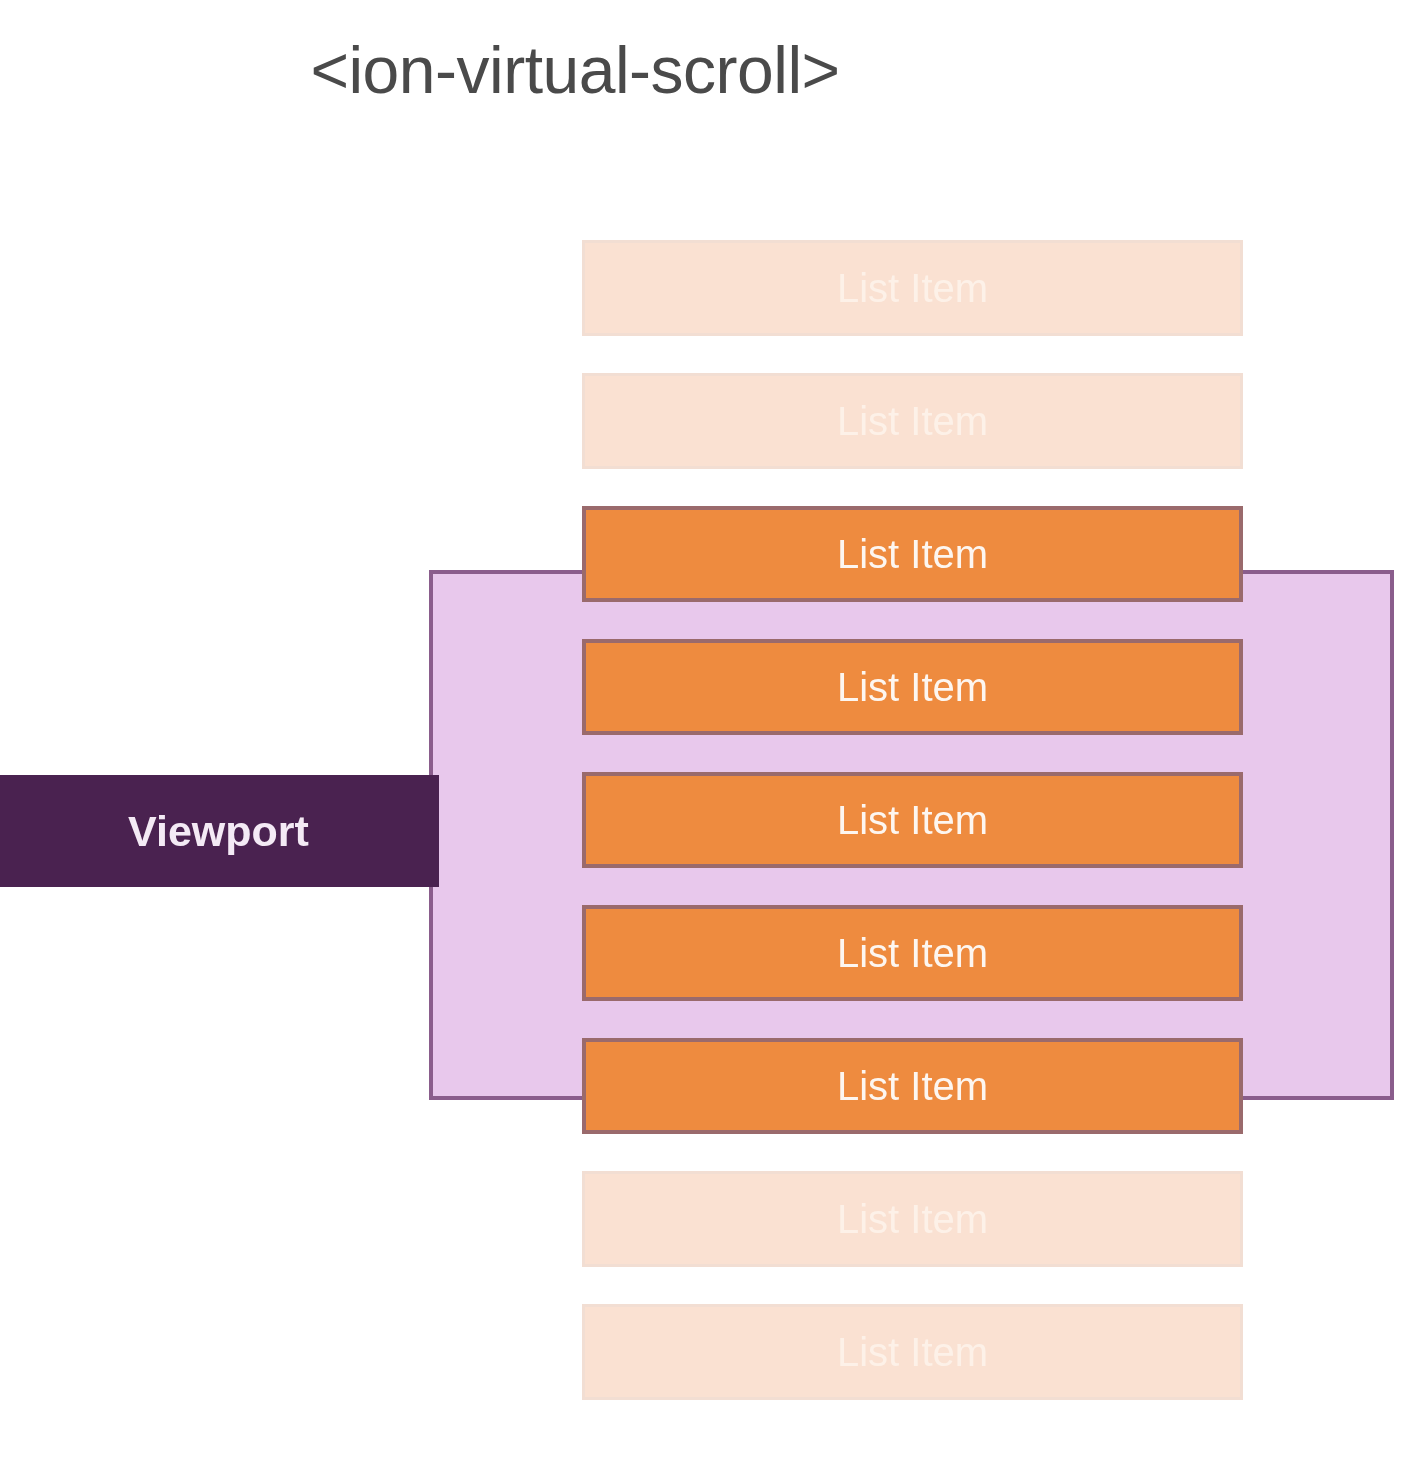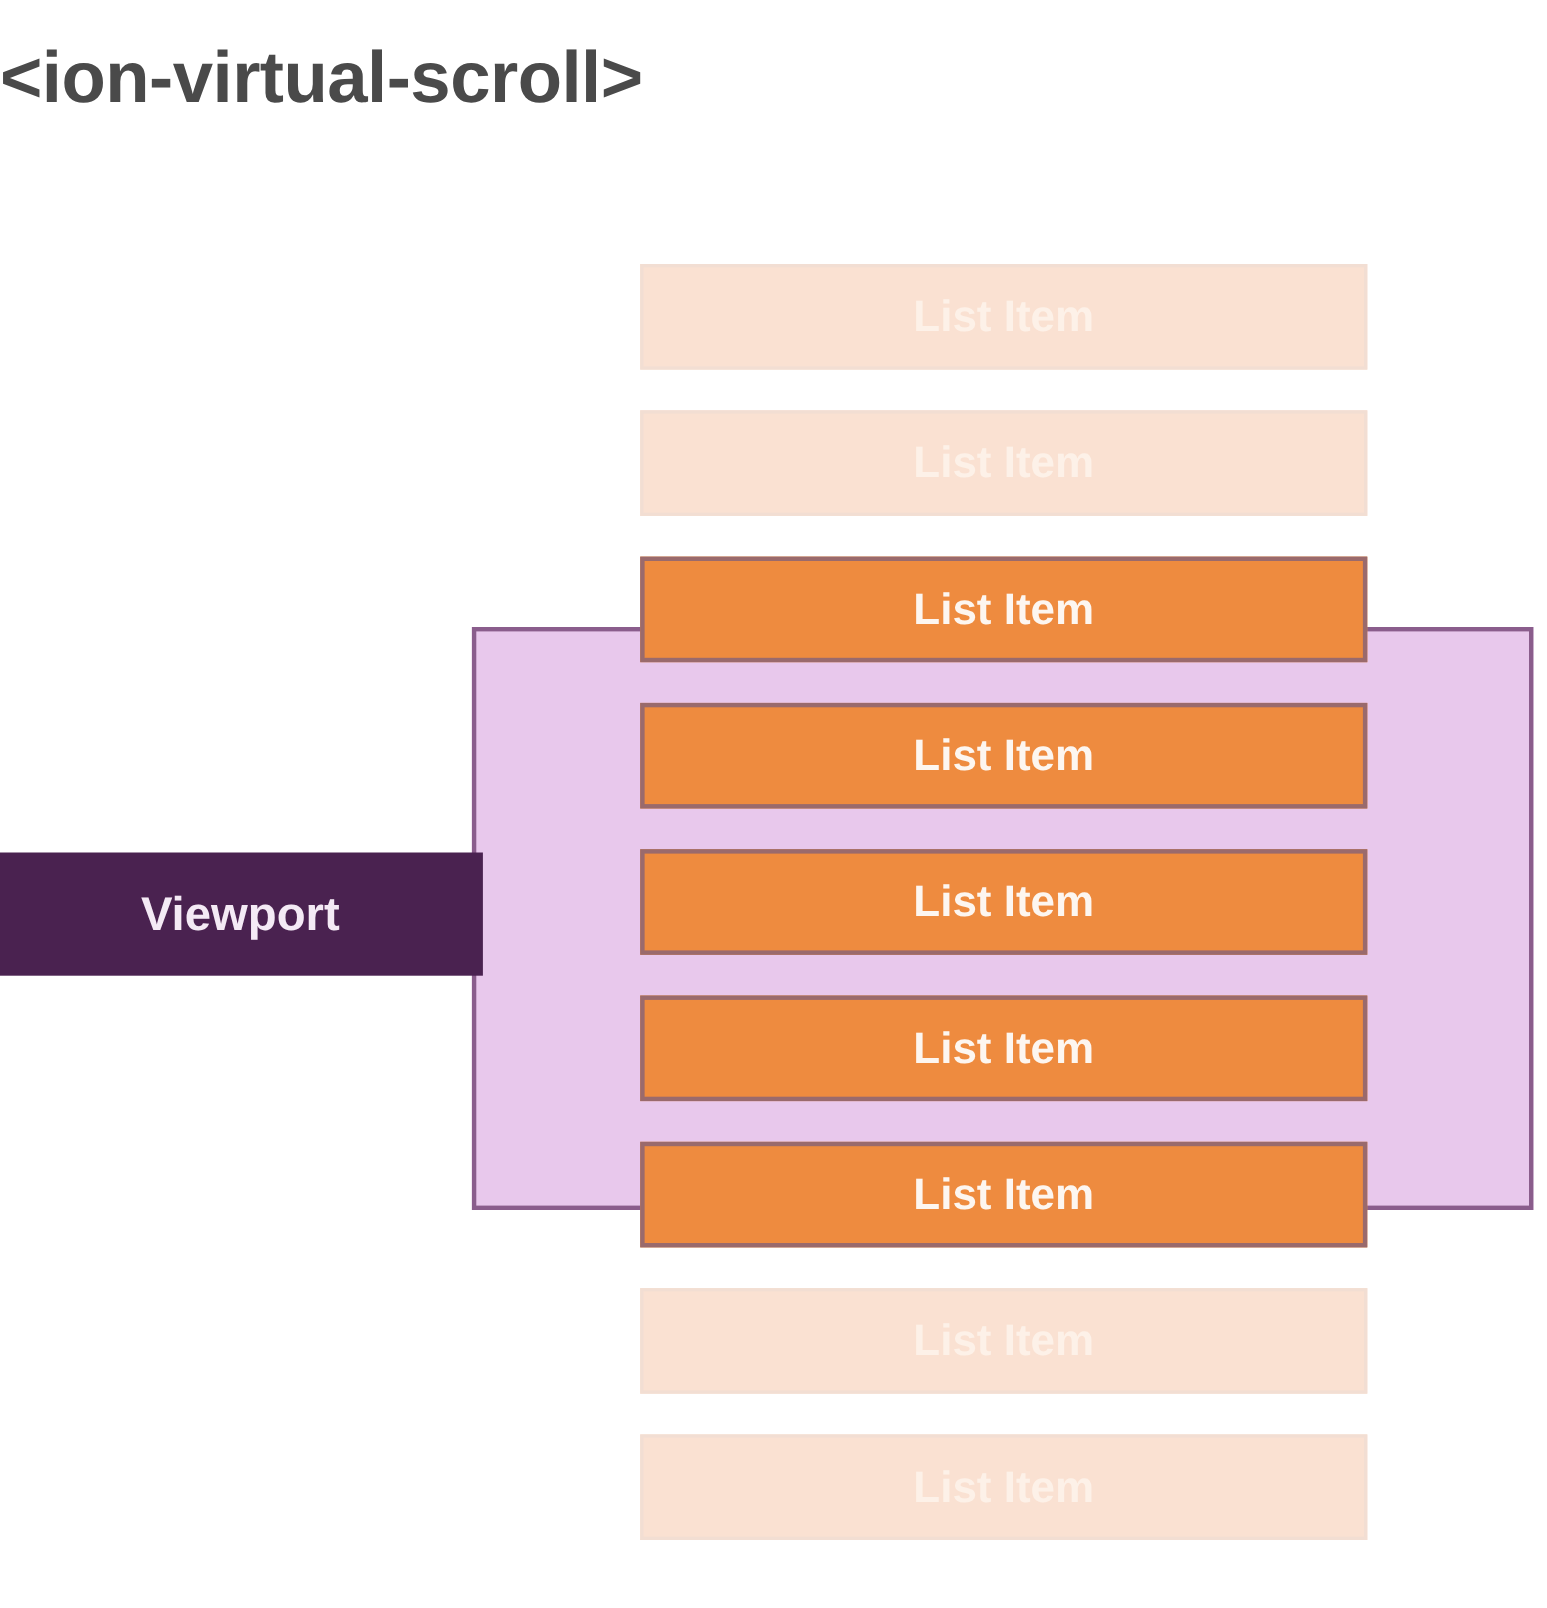--- a/index.html
+++ b/index.html
@@ -17,23 +17,23 @@
     background: #ffffff;
     overflow: hidden;
   }
 
   
   #diagram-title {
     position: absolute;
     left: 0;
     top: 36px;
     width: 1150px;
-    text-align: left;
+    text-align: center;
     font-size: 66px;
-    font-weight: bold;
+    font-weight: normal;
     color: #4a4a4a;
     letter-spacing: -0.5px;
     line-height: 1.05;
     white-space: pre;
   }
 
   
   #viewport-box {
     position: absolute;
     left: 429px;
@@ -69,21 +69,20 @@
     position: absolute;
     left: 582px;
     width: 661px;
     height: 96px;
     box-sizing: border-box;
     display: flex;
     align-items: center;
     justify-content: center;
     font-size: 40px;
     line-height: 1;
-    font-weight: bold;
   }
   .list-item.active {
     background: #ee8b3f;
     border: 4px solid #9a6a6c;
     color: #fdf6f0;
     z-index: 5;
   }
   .list-item.faded {
     background: #fae1d2;
     border: 3px solid #f2ded3;

